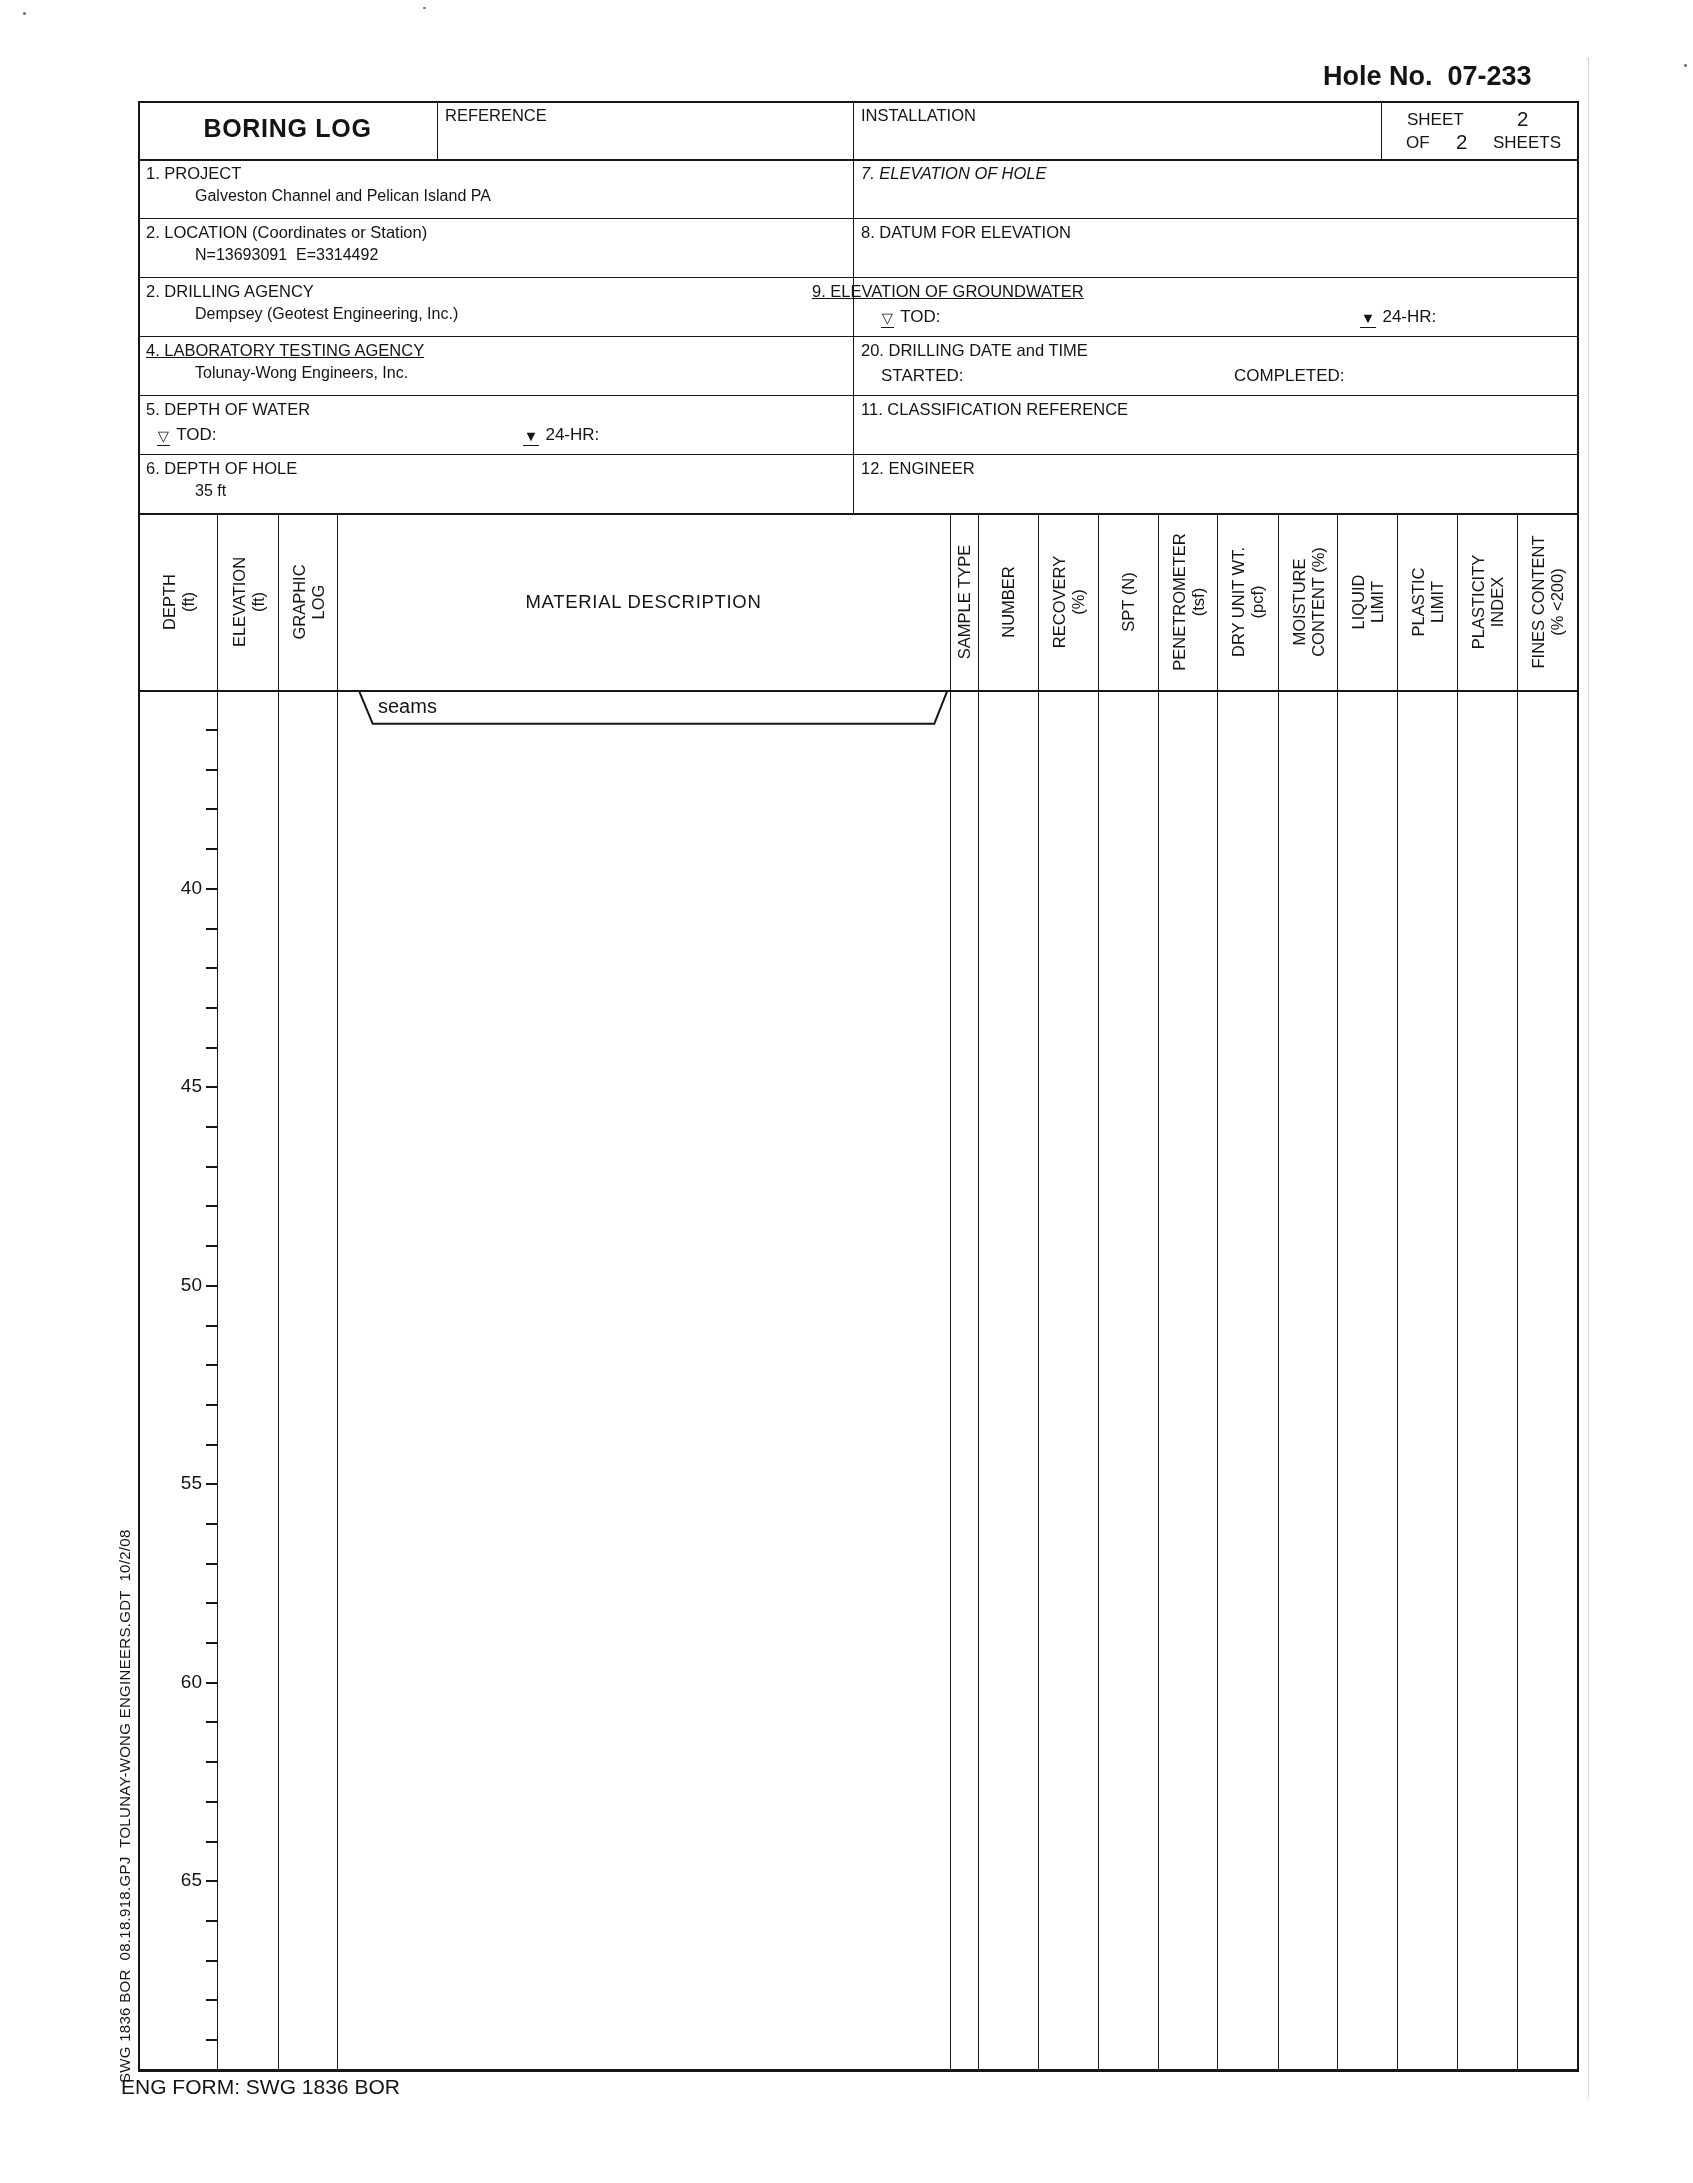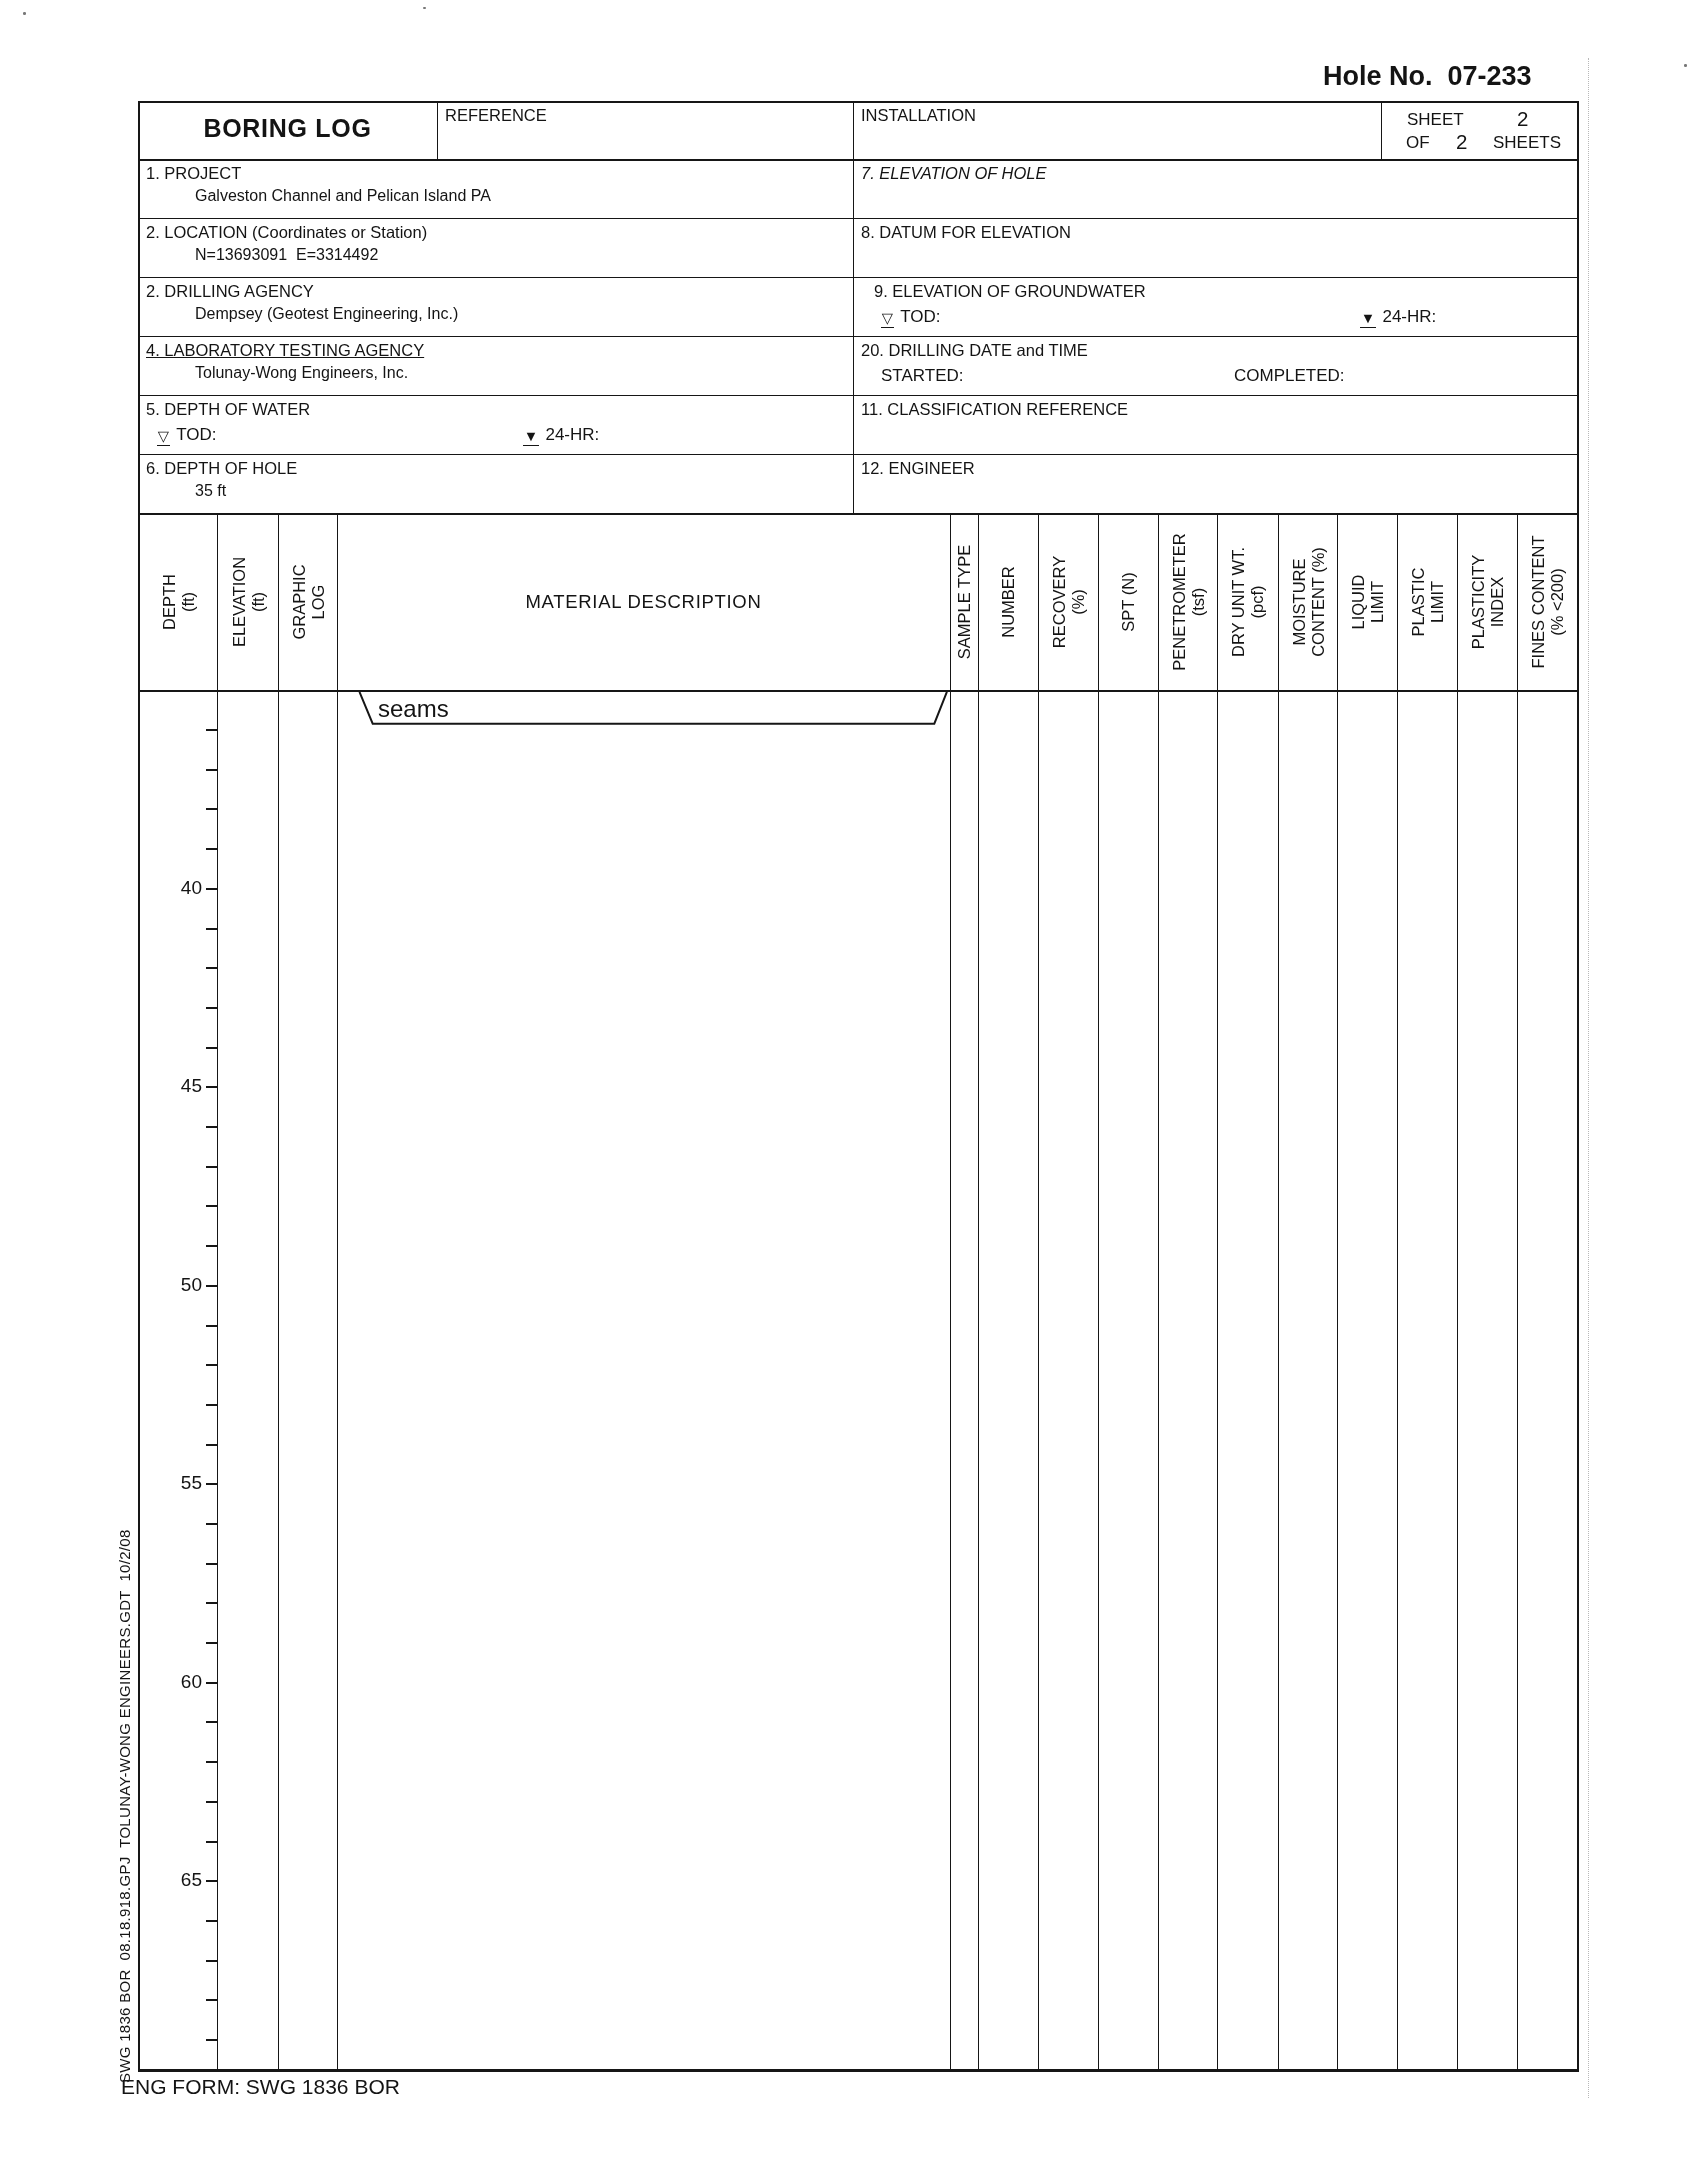--- a/index.html
+++ b/index.html
@@ -22,21 +22,21 @@
   #hole-row { position:absolute; left:1323px; top:61px; font-weight:bold; font-size:27px; }
   #hole-row span { margin-right:0; }
   #boring-title { position:absolute; left:138px; top:114px; width:299px; text-align:center;
                   font-weight:bold; font-size:25px; letter-spacing:0.7px; }
   #footer { position:absolute; left:121px; top:2075px; font-size:21px; }
   #sidebar { position:absolute; left:116px; top:2083px; transform-origin:0 0;
              transform:rotate(-90deg); font-size:15px; white-space:pre; letter-spacing:0.3px; }
   .dot { position:absolute; width:2.6px; height:2.6px; background:#777; border-radius:50%; }
   #scan-edge { position:absolute; left:1588px; top:58px; height:2040px; width:0;
                border-left:1.3px dotted #8a8a8a; opacity:.6; }
-  #seams-label { position:absolute; font-size:24px; }
+  #seams-label { position:absolute; font-size:20px; }
   svg.overlay { position:absolute; left:0; top:0; }
 </style>
 </head>
 <body>
 
 <div class="page">
 
   <div id="hole-row">
     <span>Hole No.</span>&nbsp;&nbsp;<span>07-233</span>
   </div>
@@ -93,21 +93,21 @@
       <div class="val" style="left: 159px; top: 305px;">Dempsey (Geotest Engineering, Inc.)</div>
       <div class="lbl" style="left: 146px; top: 341px; text-decoration: underline;">4. LABORATORY TESTING AGENCY</div>
       <div class="val" style="left: 159px; top: 364px;">Tolunay-Wong Engineers, Inc.</div>
       <div class="lbl" style="left: 146px; top: 400px;">5. DEPTH OF WATER</div>
       <div class="sub-lbl" style="left: 157px; top: 425px;"><span class="water-sym">▽</span><span>TOD:</span></div>
       <div class="sub-lbl" style="left: 523px; top: 425px;"><span class="water-sym">▼</span><span>24-HR:</span></div>
       <div class="lbl" style="left: 146px; top: 459px;">6. DEPTH OF HOLE</div>
       <div class="val" style="left: 159px; top: 482px;">35 ft</div>
       <div class="lbl" style="left: 861px; top: 164px; font-style: italic;">7. ELEVATION OF HOLE</div>
       <div class="lbl" style="left: 861px; top: 223px;">8. DATUM FOR ELEVATION</div>
-      <div class="lbl" style="left: 874px; top: 282px;">9. ELEVATION OF GROUNDWATER</div>
+      <div class="lbl" style="left: 812px; top: 282px; text-decoration: underline;">9. ELEVATION OF GROUNDWATER</div>
       <div class="sub-lbl" style="left: 881px; top: 307px;"><span class="water-sym">▽</span><span>TOD:</span></div>
       <div class="sub-lbl" style="left: 1360px; top: 307px;"><span class="water-sym">▼</span><span>24-HR:</span></div>
       <div class="lbl" style="left: 861px; top: 341px;">20. DRILLING DATE and TIME</div>
       <div class="sub-lbl" style="left: 881px; top: 366px;">STARTED:</div>
       <div class="sub-lbl" style="left: 1234px; top: 366px;">COMPLETED:</div>
       <div class="lbl" style="left: 861px; top: 400px;">11. CLASSIFICATION REFERENCE</div>
       <div class="lbl" style="left: 861px; top: 459px;">12. ENGINEER</div>
     </div>
   <div id="thead-layer">
       <div class="vcell" style="left: 138px; top: 513px; width: 79px; height: 177px;">

